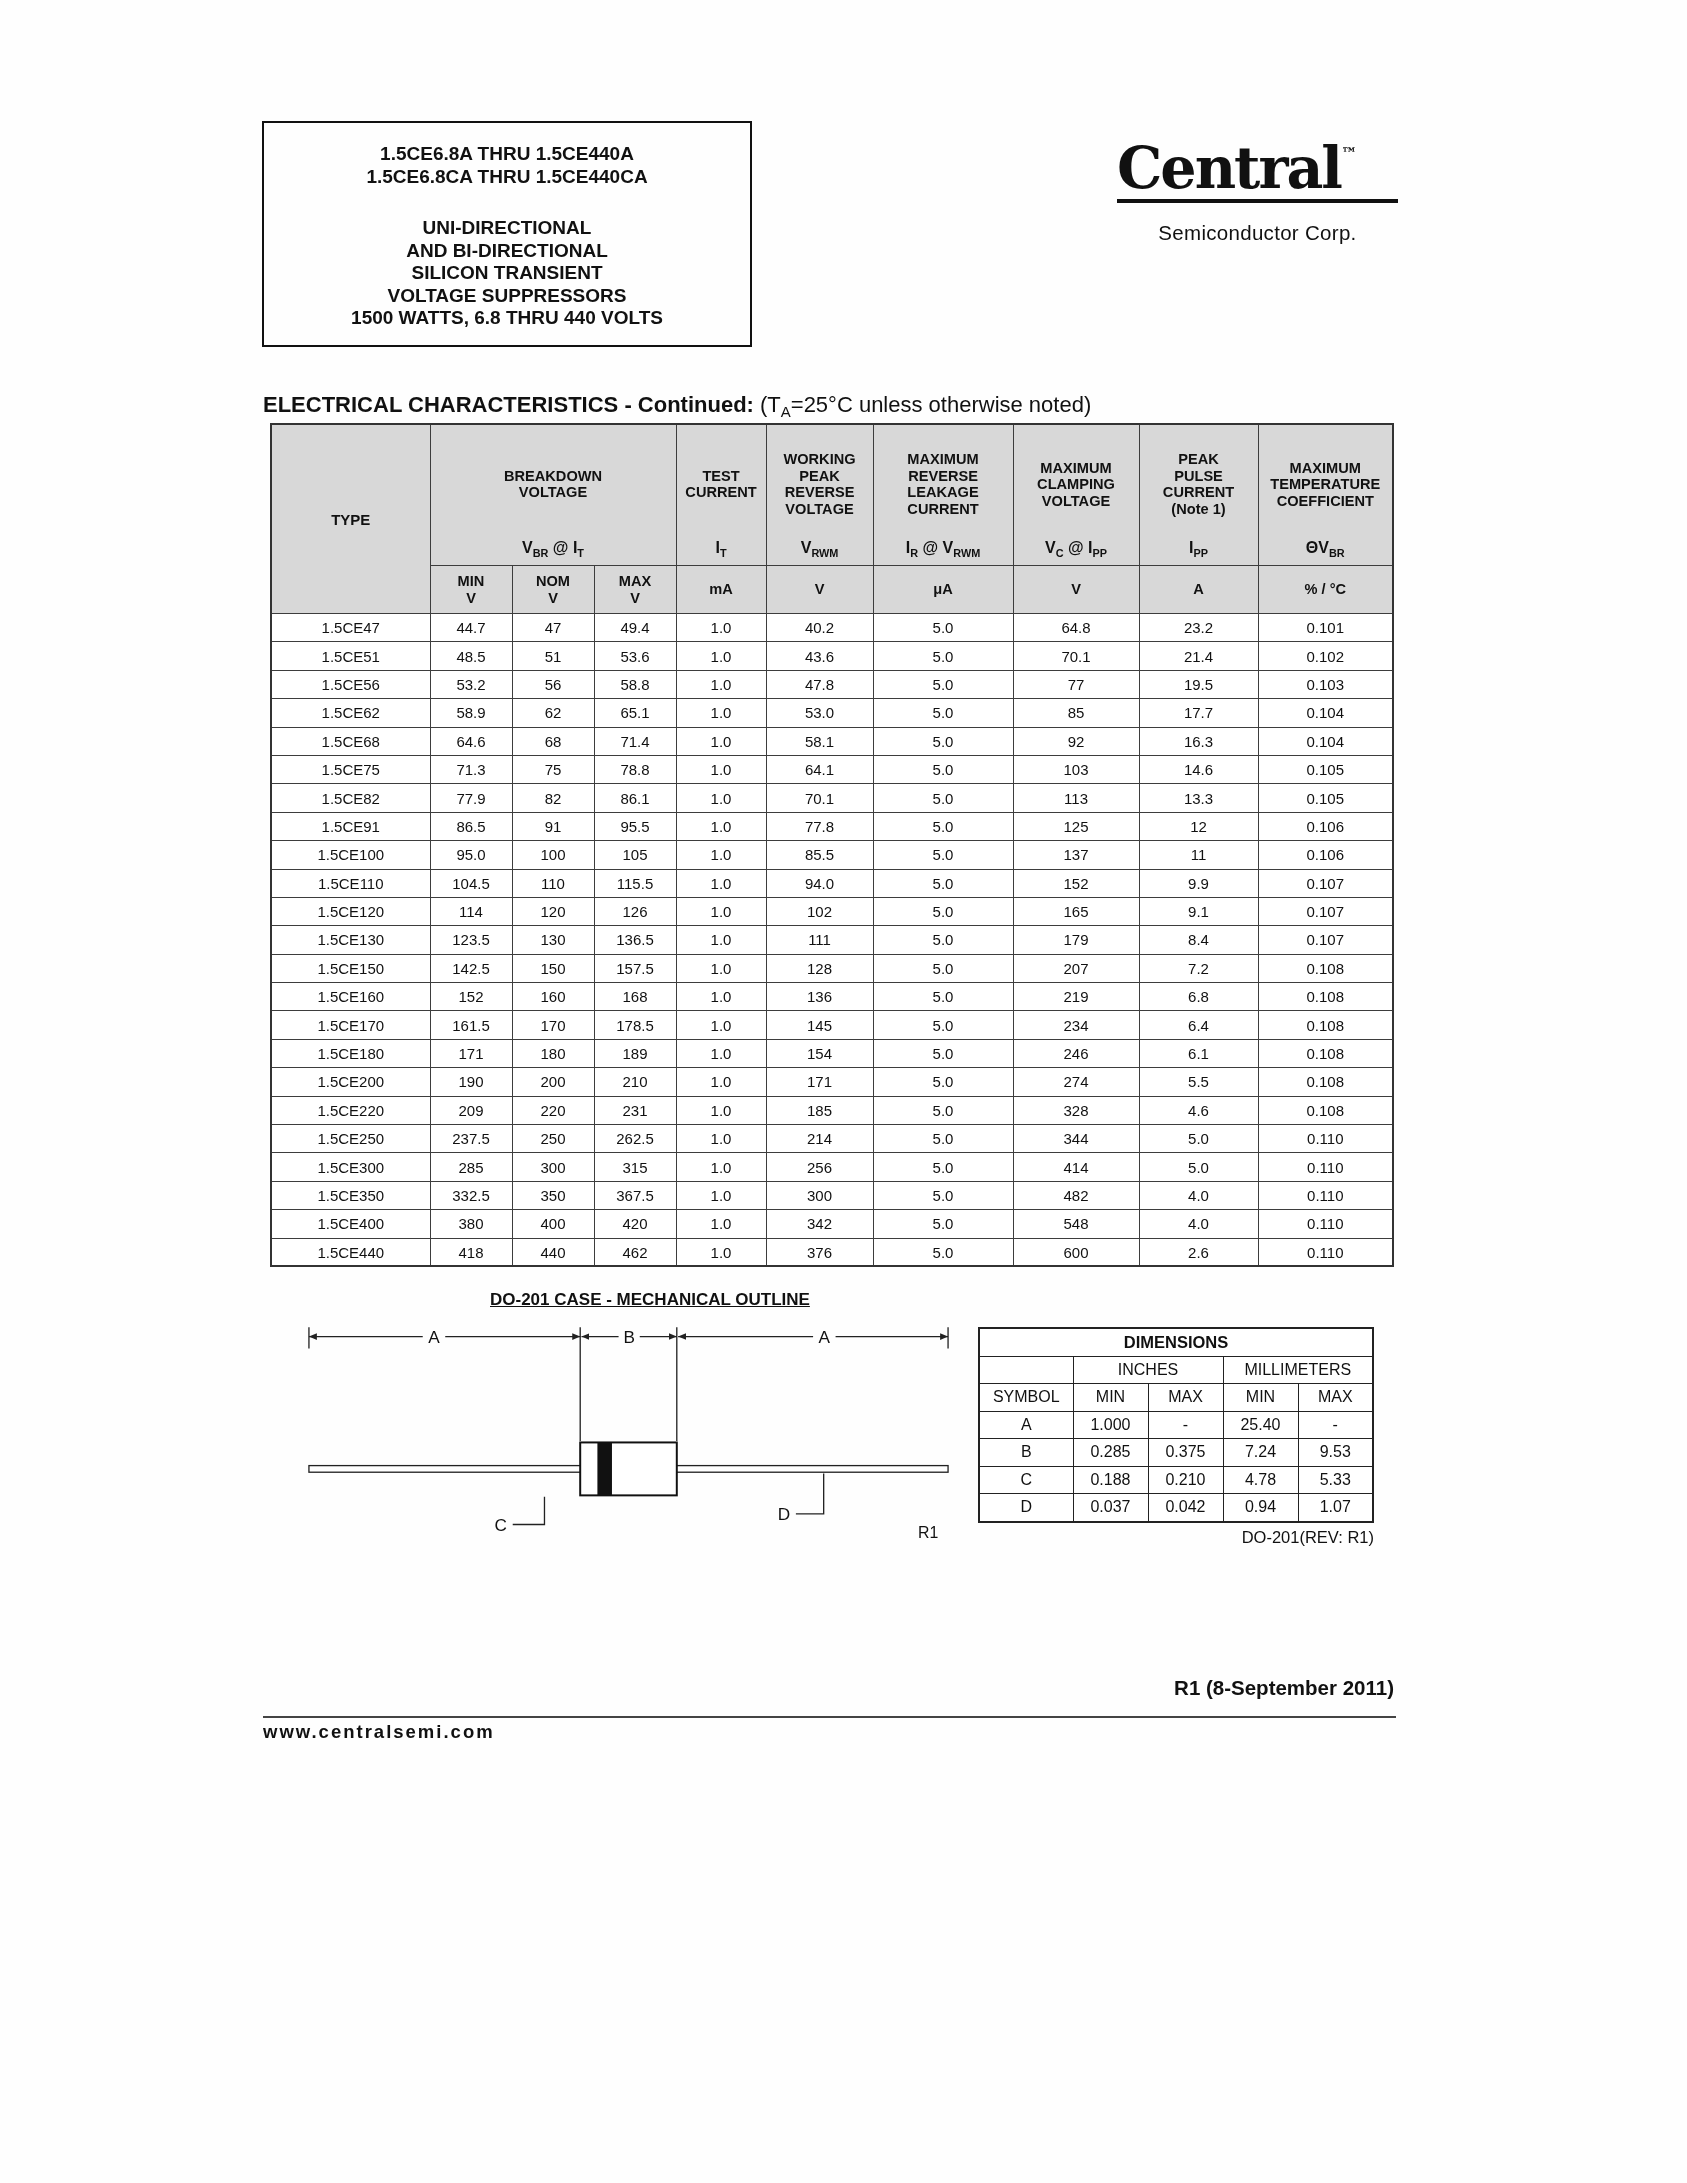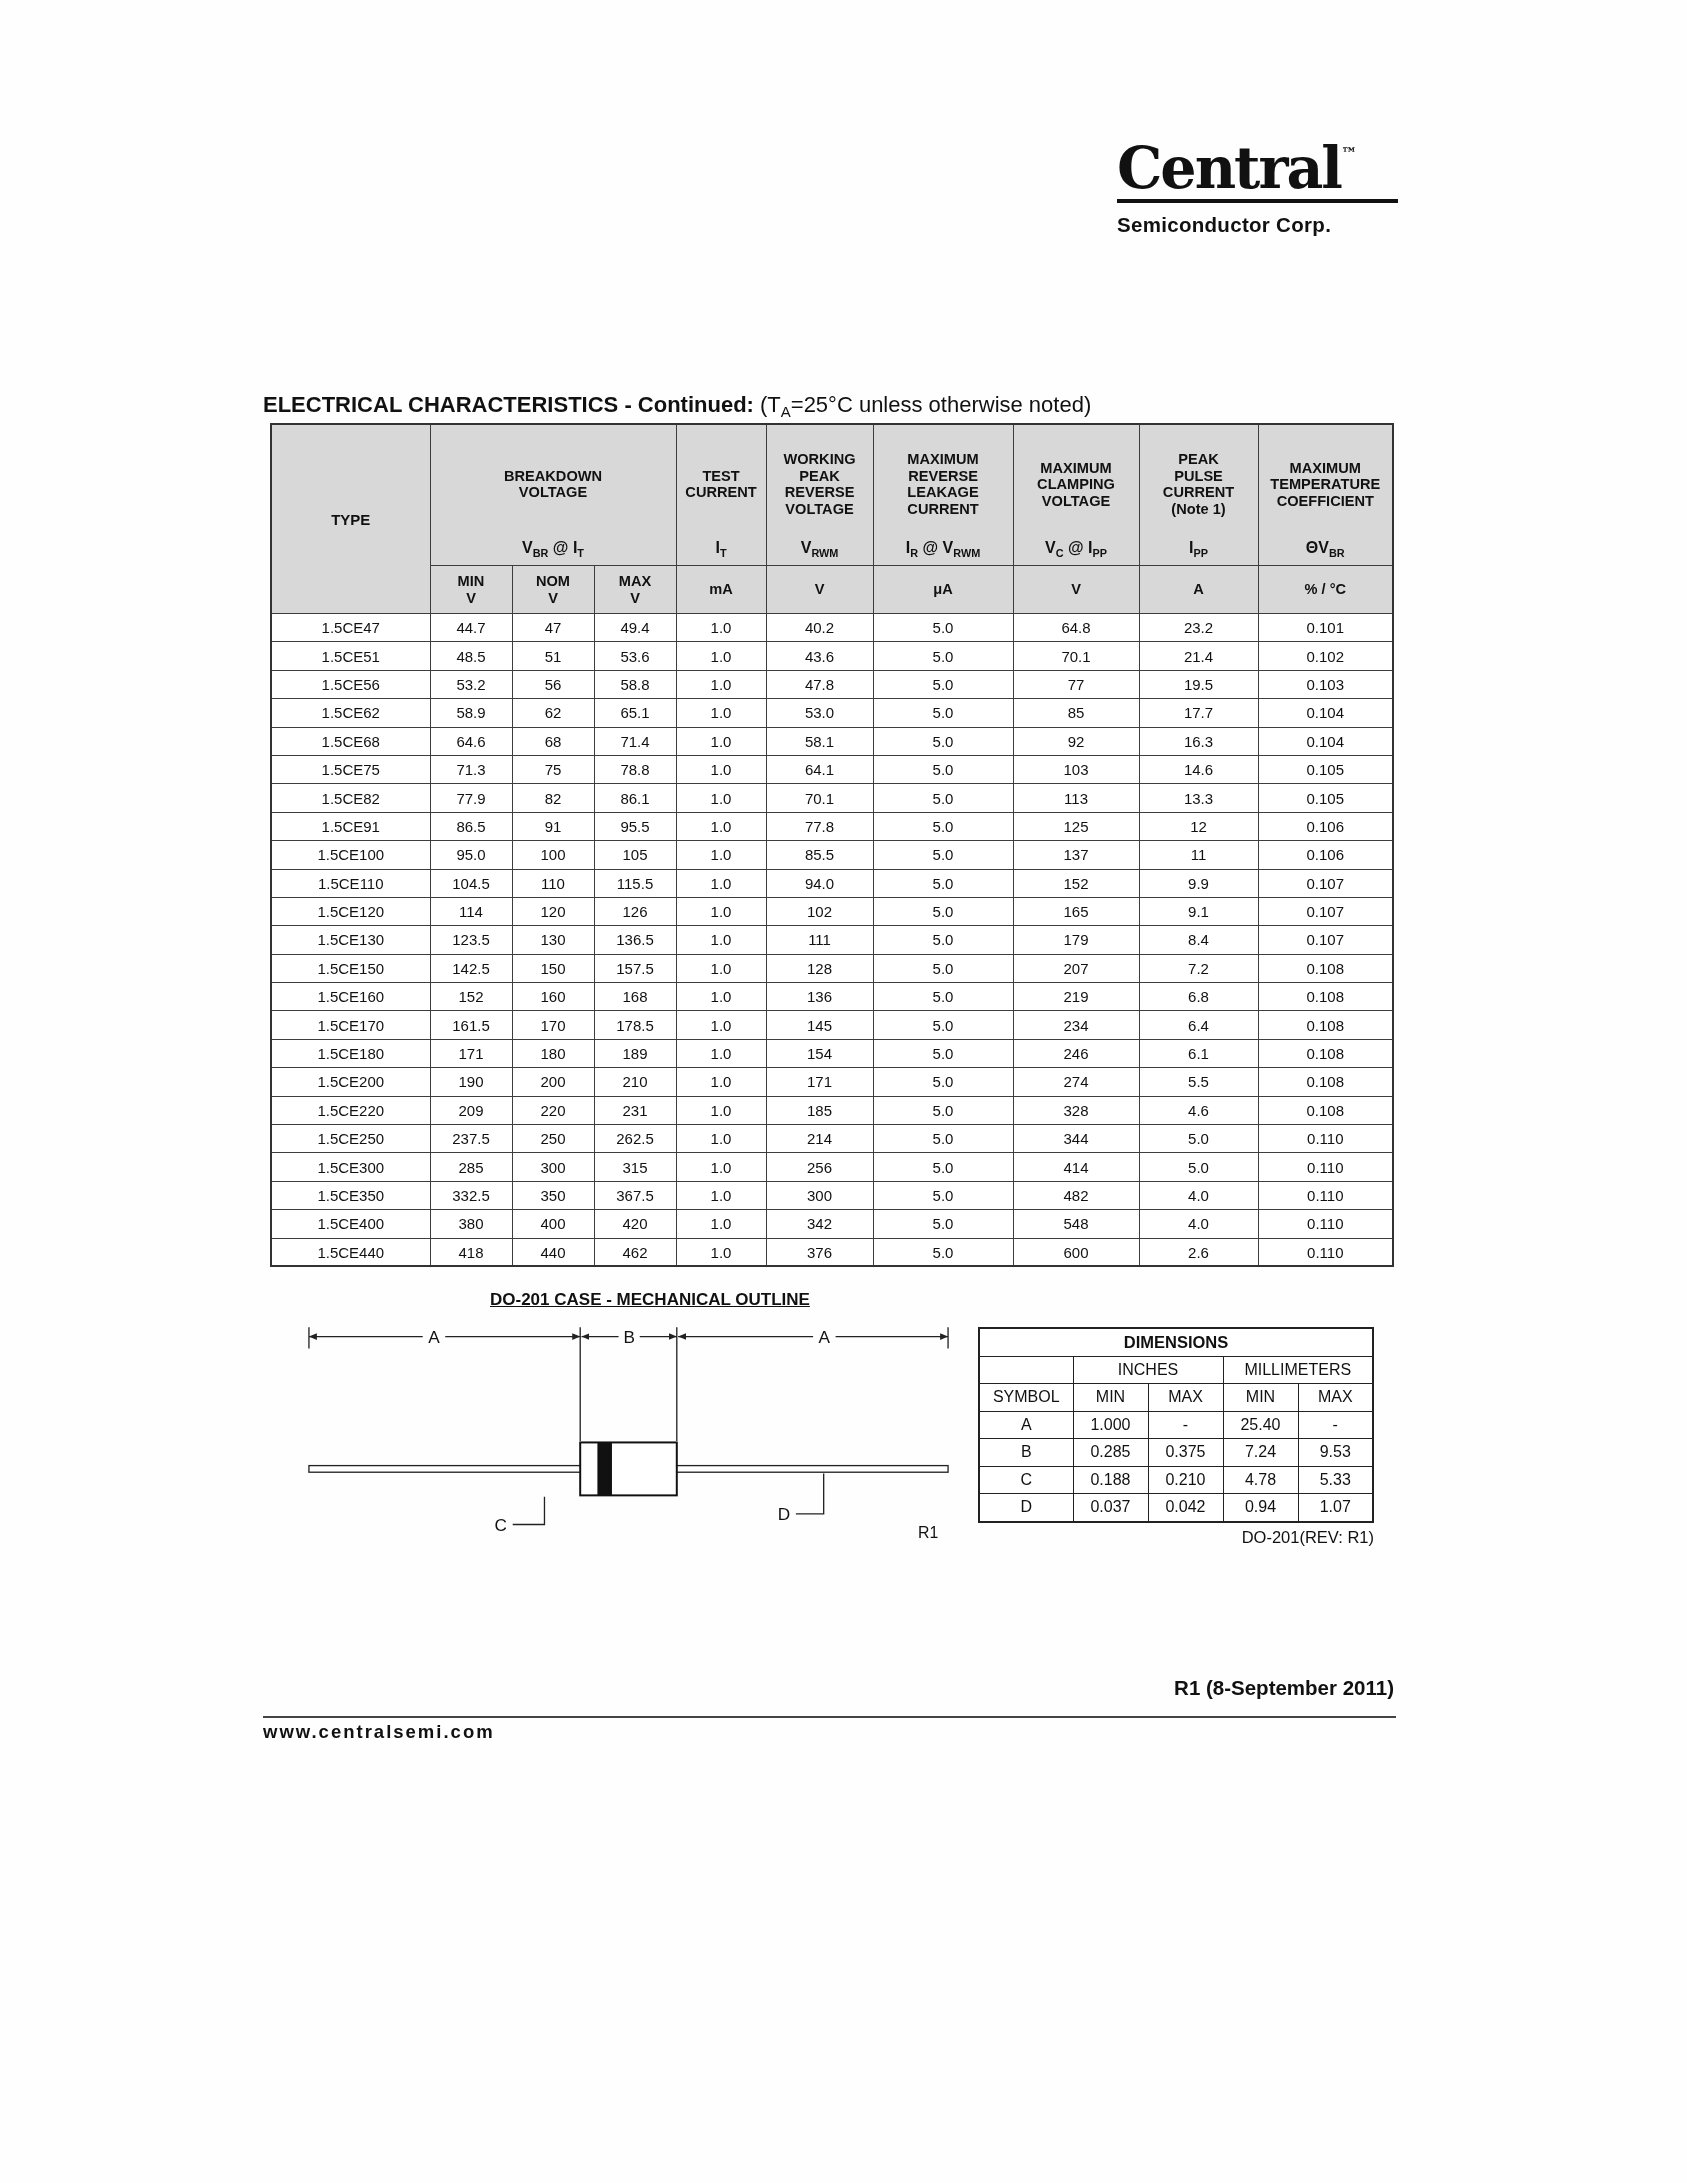--- a/index.html
+++ b/index.html
@@ -8,21 +8,21 @@
 
   
   .title-box{position:absolute;left:262px;top:121px;width:490px;height:226px;border:2.6px solid #111;text-align:center;font-weight:700;font-size:19px;line-height:22.5px;padding-top:20px;box-sizing:border-box;}
   .tb-parts{white-space:pre-line;margin-bottom:29px;}
   .tb-desc{white-space:pre-line;}
 
   
   .logo{position:absolute;left:1117px;top:123px;width:281px;}
   .logo-word{font-family:"DejaVu Serif",serif;font-weight:700;font-size:57px;line-height:62px;letter-spacing:-2px;border-bottom:4.6px solid #111;white-space:nowrap;}
   .logo-tm{font-size:16px;vertical-align:29px;letter-spacing:0;}
-  .logo-sub{font-size:20.5px;font-weight:700;text-align:left;margin-top:10px;letter-spacing:0.3px;}
+  .logo-sub{font-size:20.5px;font-weight:400;text-align:center;margin-top:18px;letter-spacing:0.3px;}
 
   
   .section-heading{position:absolute;left:263px;top:392px;font-size:22px;white-space:nowrap;}
   .sh-bold{font-weight:700;}
   .sh-cond{font-weight:400;}
 
   sub{font-size:68%;}
 
   
   .ec-table{position:absolute;left:270px;top:423px;border-collapse:collapse;table-layout:fixed;width:1123px;font-size:15px;border:2px solid #333;}
@@ -48,20 +48,29 @@
   .marking{position:absolute;left:443px;top:1555px;font-size:18px;font-weight:700;line-height:30px;white-space:pre-line;}
   .revision{position:absolute;left:1125px;top:1676px;width:269px;text-align:right;font-size:20.5px;font-weight:700;}
   .footer-rule{position:absolute;left:263px;top:1716px;width:1133px;border-top:2px solid #444;}
   .website{position:absolute;left:263px;top:1721px;font-size:18.5px;font-weight:700;letter-spacing:2px;}
 </style>
 </head>
 <body>
 
 <div class="page">
 
+  <div class="title-box">
+    <div class="tb-parts">1.5CE6.8A THRU 1.5CE440A
+1.5CE6.8CA THRU 1.5CE440CA</div>
+    <div class="tb-desc">UNI-DIRECTIONAL
+AND BI-DIRECTIONAL
+SILICON TRANSIENT
+VOLTAGE SUPPRESSORS
+1500 WATTS, 6.8 THRU 440 VOLTS</div>
+  </div>
 
   <div class="logo">
     <div class="logo-word"><span>Central</span><span class="logo-tm">™</span></div>
     <div class="logo-sub">Semiconductor Corp.</div>
   </div>
 
   <div class="section-heading">
     <span class="sh-bold">ELECTRICAL CHARACTERISTICS - Continued:</span>
     <span class="sh-cond">
       <span>(T</span><sub>A</sub><span>=25°C unless otherwise noted)</span>

